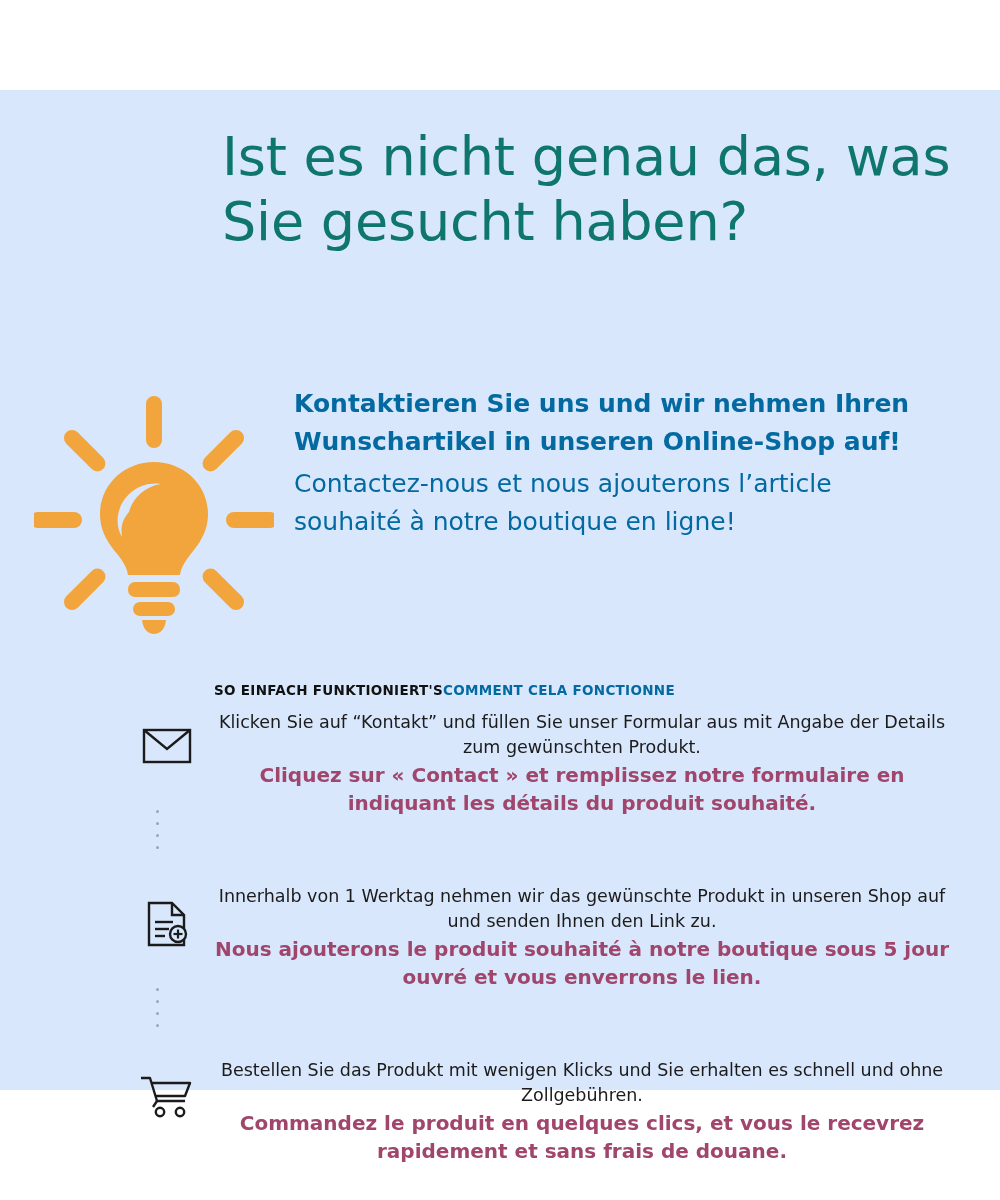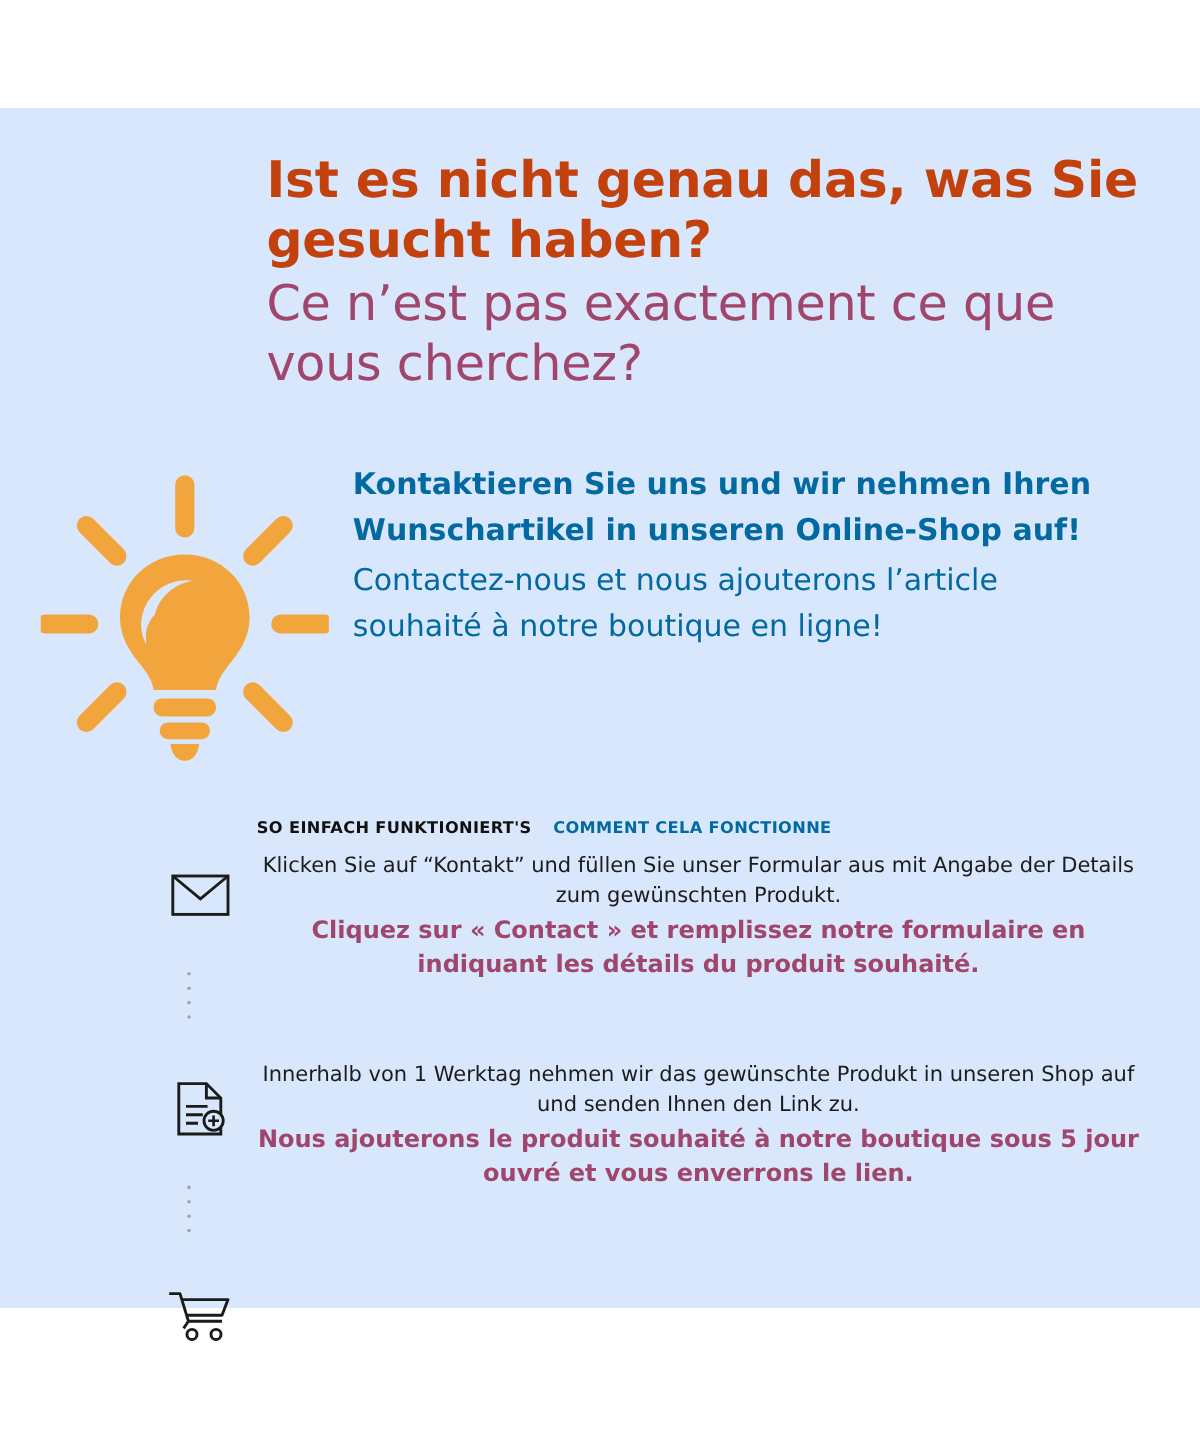--- a/index.html
+++ b/index.html
@@ -24,24 +24,24 @@
   }
 
   
   .headline {
     position: absolute;
     left: 222px;
     top: 35px;
     width: 730px;
   }
   .headline .de {
-    font-size: 42px;
+    font-size: 54px;
     line-height: 1.20;
-    font-weight: bold;
-    color: #c2410c;
+    font-weight: normal;
+    color: #0f766e;
     letter-spacing: -0.2px;
   }
   .headline .fr {
     font-size: 41px;
     line-height: 1.22;
     font-weight: normal;
     color: #a0456c;
     letter-spacing: -0.2px;
     margin-top: 2px;
   }
@@ -74,21 +74,20 @@
     margin-top: 4px;
   }
 
   
   .steps-heading {
     position: absolute;
     left: 214px;
     top: 592px;
     display: flex;
     align-items: baseline;
-    gap: 18px;
   }
   .steps-heading .de {
     font-size: 13.5px;
     font-weight: bold;
     letter-spacing: 0.3px;
     color: #111111;
   }
   .steps-heading .fr {
     font-size: 13.5px;
     font-weight: bold;
@@ -153,21 +152,20 @@
   .step2 { margin-bottom: 6px; }
   svg { display: block; }
 </style>
 </head>
 <body>
 
 <div class="banner">
 
   <div class="headline">
     <div class="de">Ist es nicht genau das, was Sie gesucht haben?</div>
-    <div class="fr">Ce n’est pas exactement ce que vous cherchez?</div>
   </div>
 
   <div class="bulb-wrap">
     <svg width="240" height="250" viewBox="0 0 240 250" aria-hidden="true">
       <g fill="#f2a53c">
 
         <rect x="112" y="6" width="16" height="52" rx="8"></rect>
         <rect x="112" y="6" width="16" height="52" rx="8" transform="rotate(45 120 130)"></rect>
         <rect x="112" y="6" width="16" height="52" rx="8" transform="rotate(-45 120 130)"></rect>
         <rect x="112" y="6" width="16" height="52" rx="8" transform="rotate(90 120 130)"></rect>
@@ -246,17 +244,19 @@
       <div class="icon">
         <svg width="54" height="44" viewBox="0 0 54 44">
           <polyline points="1,4 10,4 17,27 45,27" fill="none" stroke="#1b1b1b" stroke-width="2.4" stroke-linejoin="round"></polyline>
           <polyline points="11,9 50,9 45,22 16,22" fill="none" stroke="#1b1b1b" stroke-width="2.4" stroke-linejoin="round"></polyline>
           <line x1="17" y1="27" x2="13" y2="33" stroke="#1b1b1b" stroke-width="2.4"></line>
           <circle cx="20" cy="38" r="4.2" fill="none" stroke="#1b1b1b" stroke-width="2.4"></circle>
           <circle cx="40" cy="38" r="4.2" fill="none" stroke="#1b1b1b" stroke-width="2.4"></circle>
         </svg>
       </div>
       <div class="text">
+        <div class="de">Bestellen Sie das Produkt mit wenigen Klicks und Sie erhalten es schnell und ohne Zollgebühren.</div>
+        <div class="fr">Commandez le produit en quelques clics, et vous le recevrez rapidement et sans frais de douane.</div>
       </div>
     </div>
 
   </div>
 </div>
 
 </body></html>

